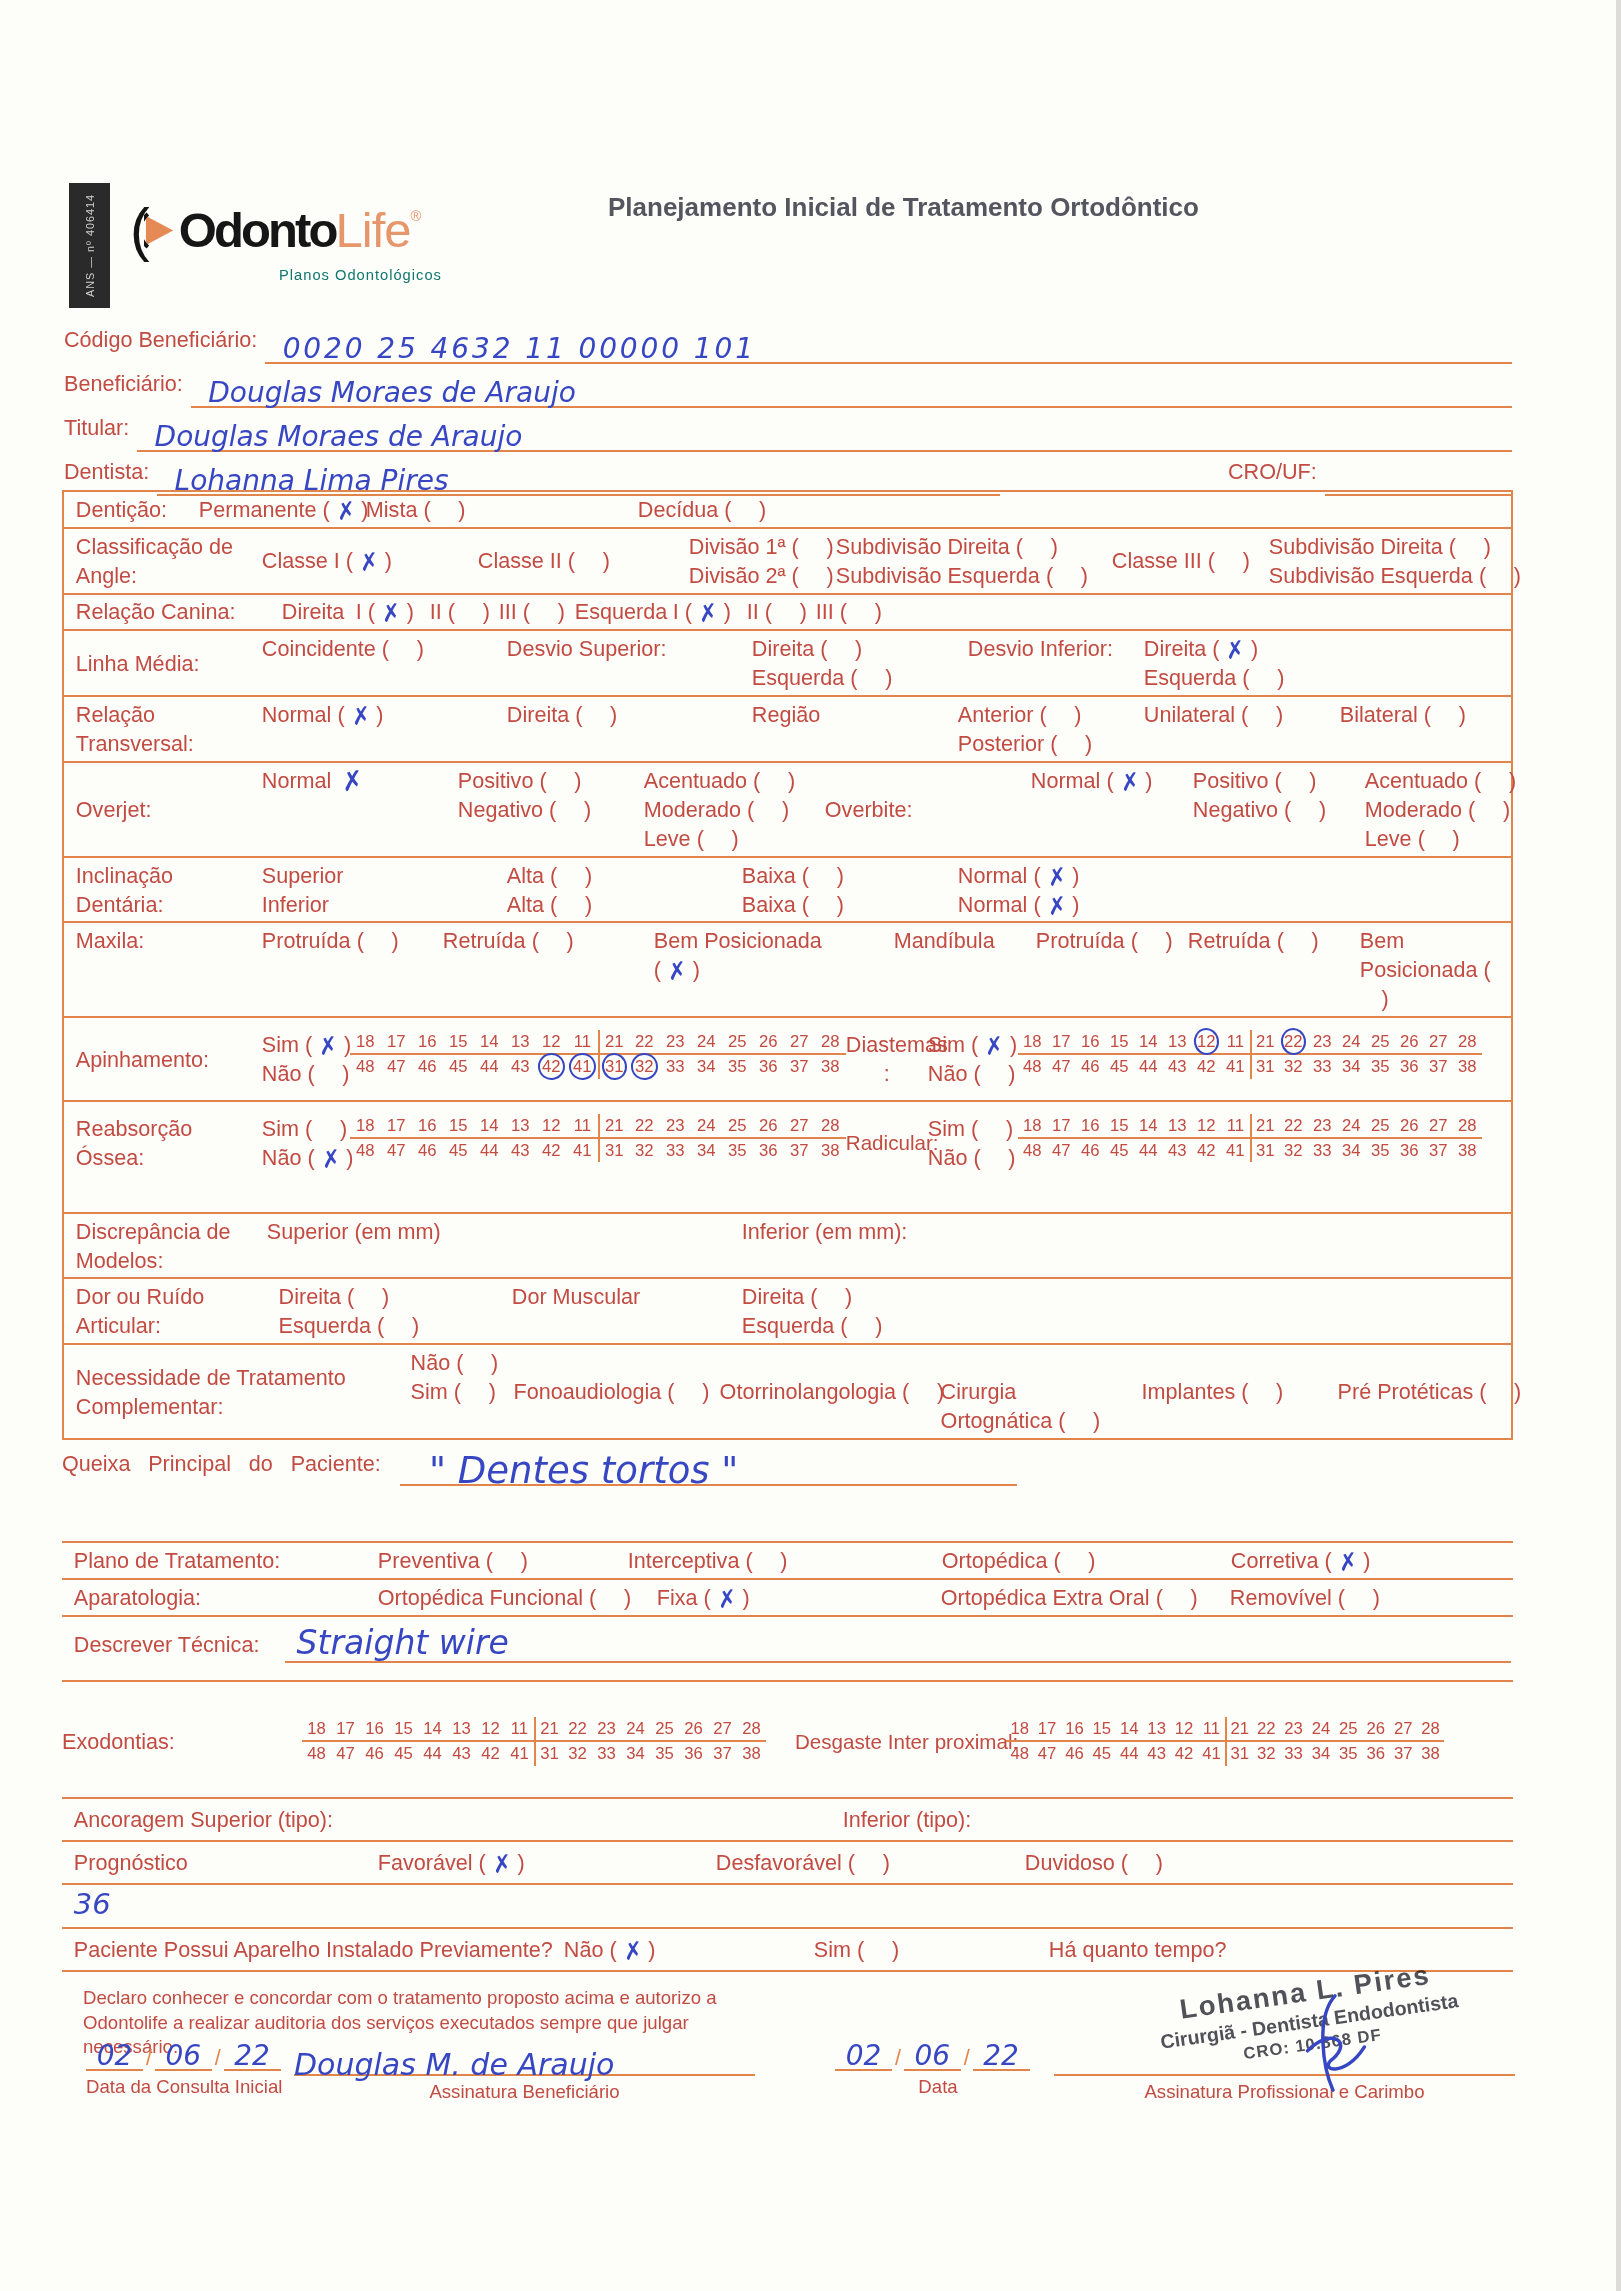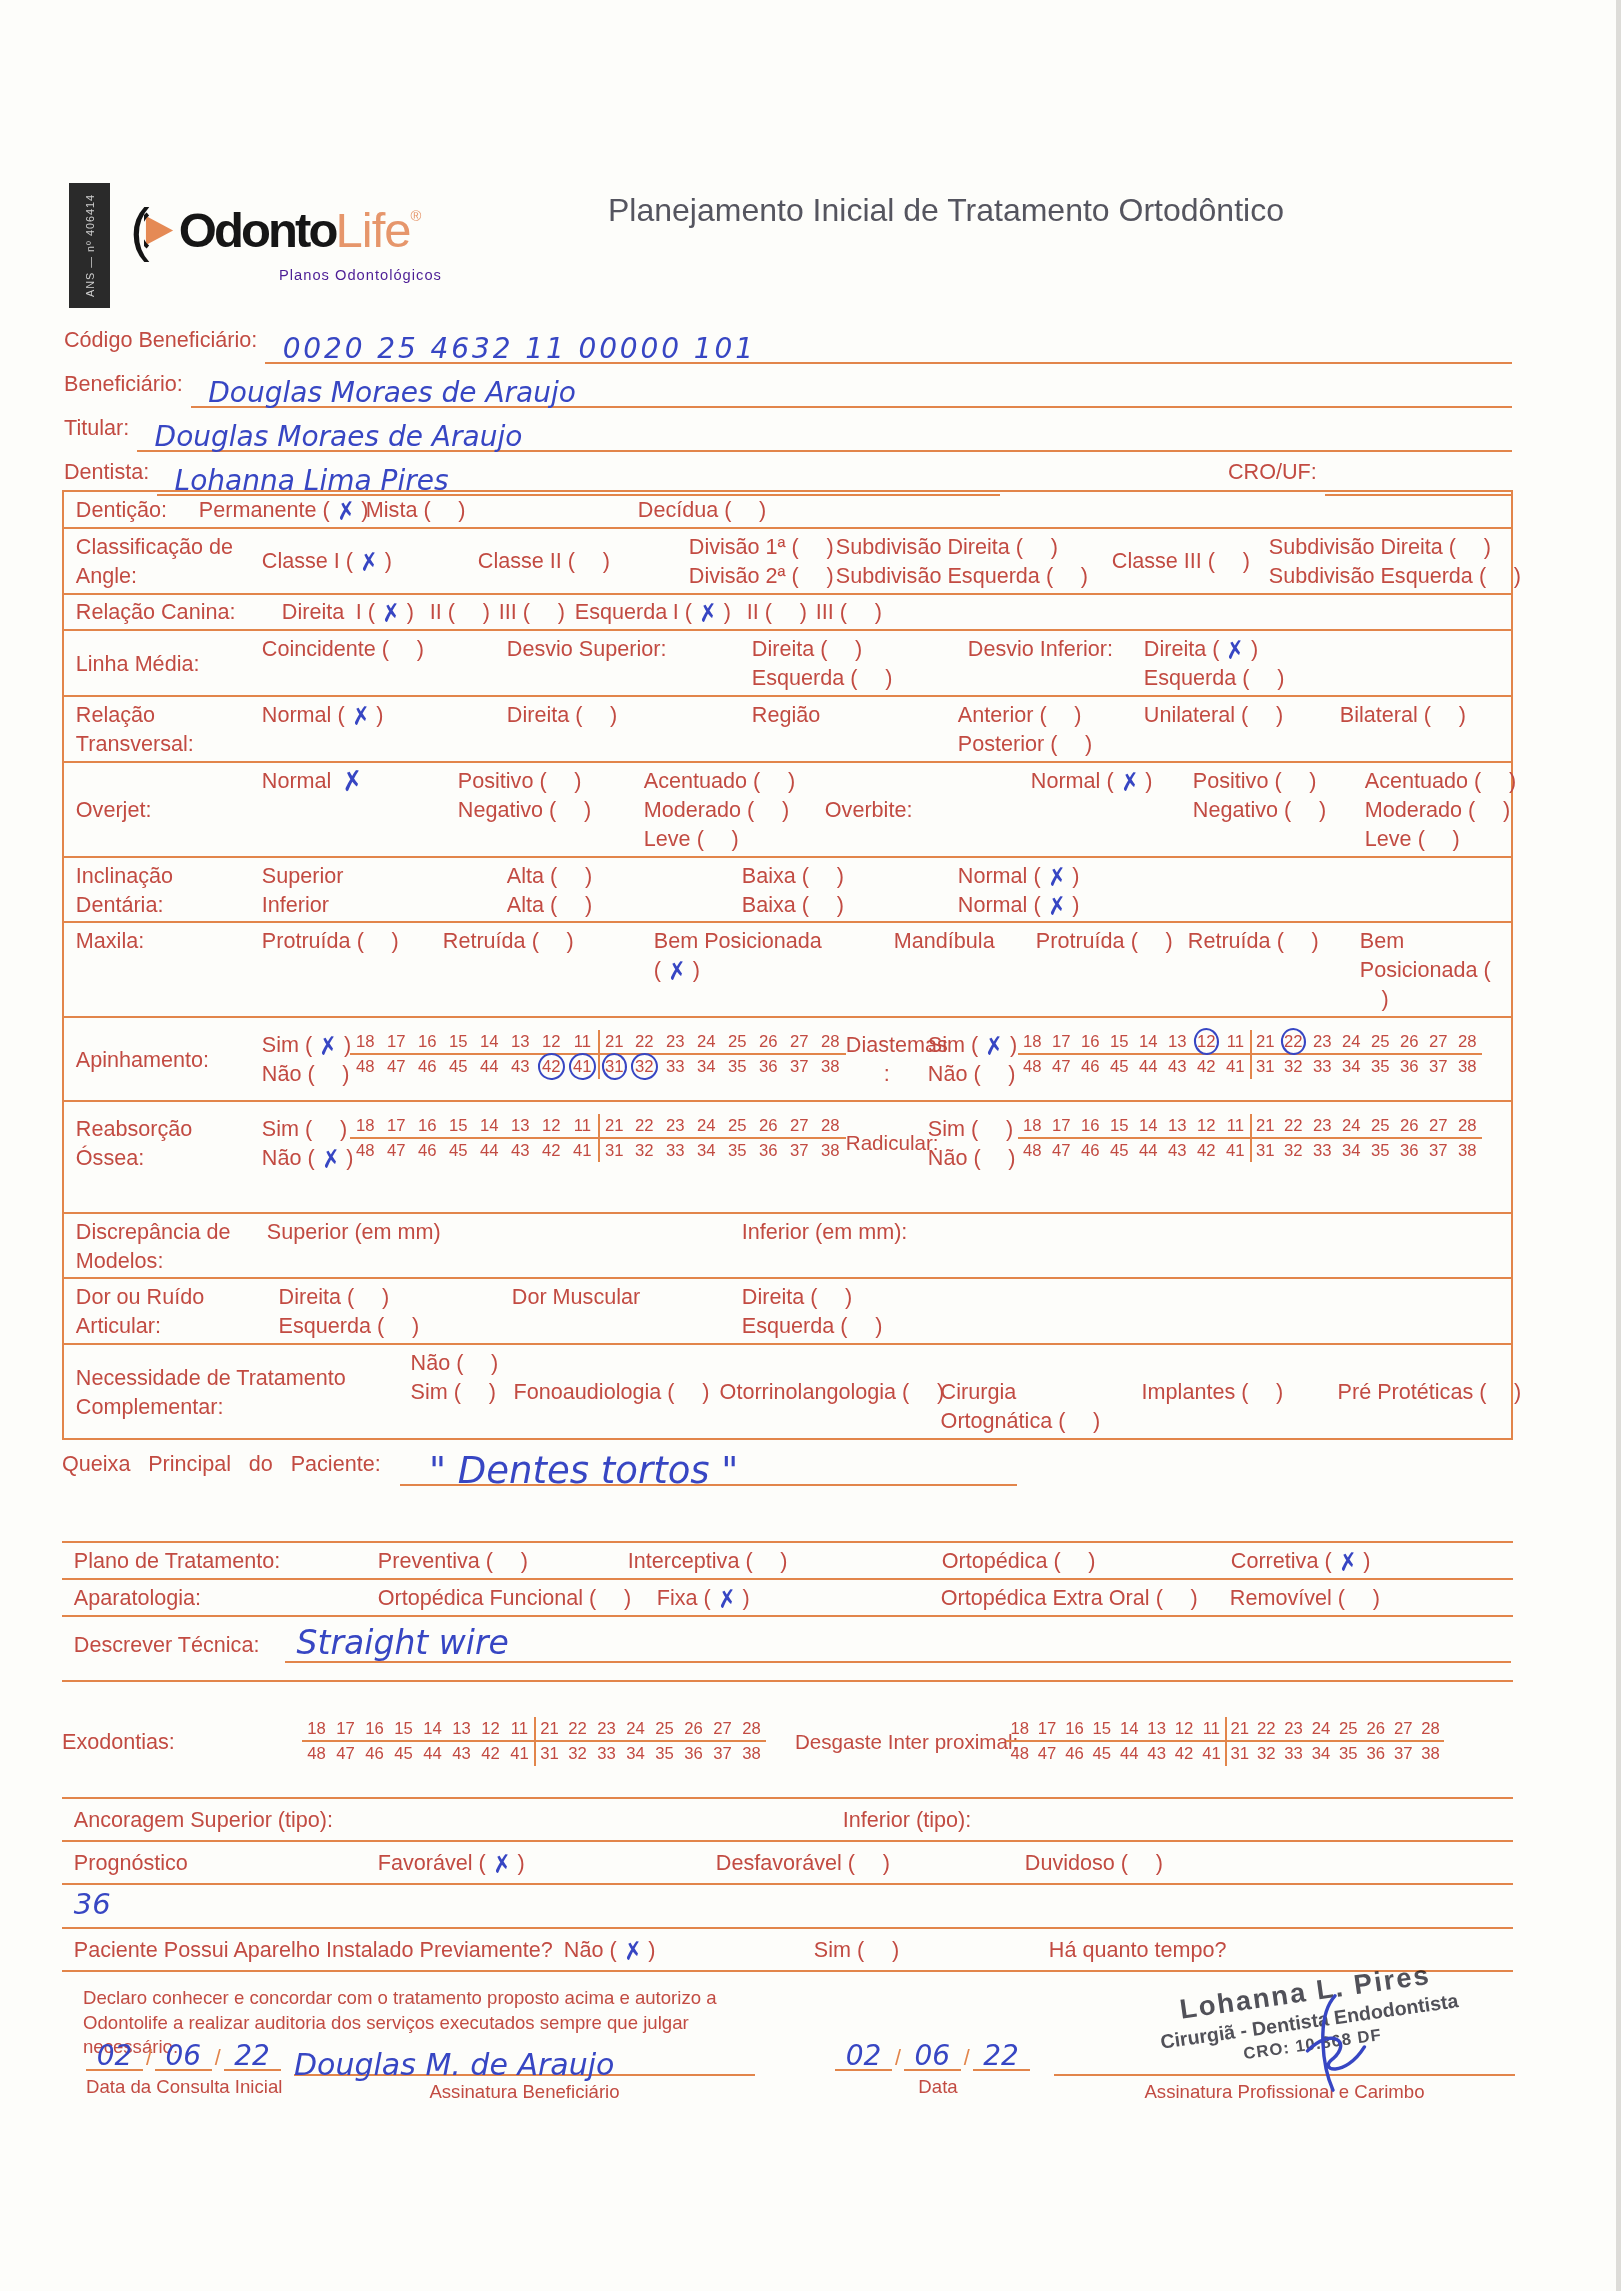--- a/index.html
+++ b/index.html
@@ -14,22 +14,22 @@
   
   .ans{position:absolute;left:69px;top:183px;width:41px;height:125px;background:#2a2a2a;
     color:#cfcfcf;writing-mode:vertical-rl;transform:rotate(180deg);font-size:10.8px;
     display:flex;align-items:center;justify-content:center;letter-spacing:1px;}
   .logo{position:absolute;left:130px;top:196px;display:flex;align-items:flex-start;}
   .lg-paren{font-size:59px;line-height:69px;color:#141414;}
   .lg-icon{margin:15.7px 2px 0 -5.9px;}
   .lg-1{font-size:49px;line-height:69px;font-weight:bold;color:#161616;letter-spacing:-2.9px;}
   .lg-2{font-size:49px;line-height:69px;color:#e6966b;letter-spacing:-1px;}
   .lg-reg{font-size:14.7px;color:#e6966b;margin-top:11.8px;}
-  .lg-sub{position:absolute;left:279px;top:267px;font-size:14.7px;color:#4c1d95;letter-spacing:1px;}
-  .title{position:absolute;left:608px;top:192px;width:745px;font-size:32px;font-weight:normal;color:var(--ink);}
+  .lg-sub{position:absolute;left:279px;top:267px;font-size:14.7px;color:#0f766e;letter-spacing:1px;}
+  .title{position:absolute;left:608px;top:192px;width:745px;font-size:26px;font-weight:bold;color:var(--ink);}
 
   
   .hand{font-family:"DejaVu Sans",sans-serif;font-style:italic;color:var(--blue);}
   .mark{display:inline-block;min-width:15.7px;text-align:center;color:var(--blue);font-weight:bold;
     font-style:italic;font-size:23.5px;line-height:17.6px;transform:rotate(-8deg) translateY(2px);
     font-family:"DejaVu Sans",sans-serif;}
   .opt{white-space:nowrap;}
   .box::before{content:"(\00a0";}
   .box::after{content:"\00a0)";}
   .nobox .mark{font-size:26.5px;margin-left:9.8px;}

